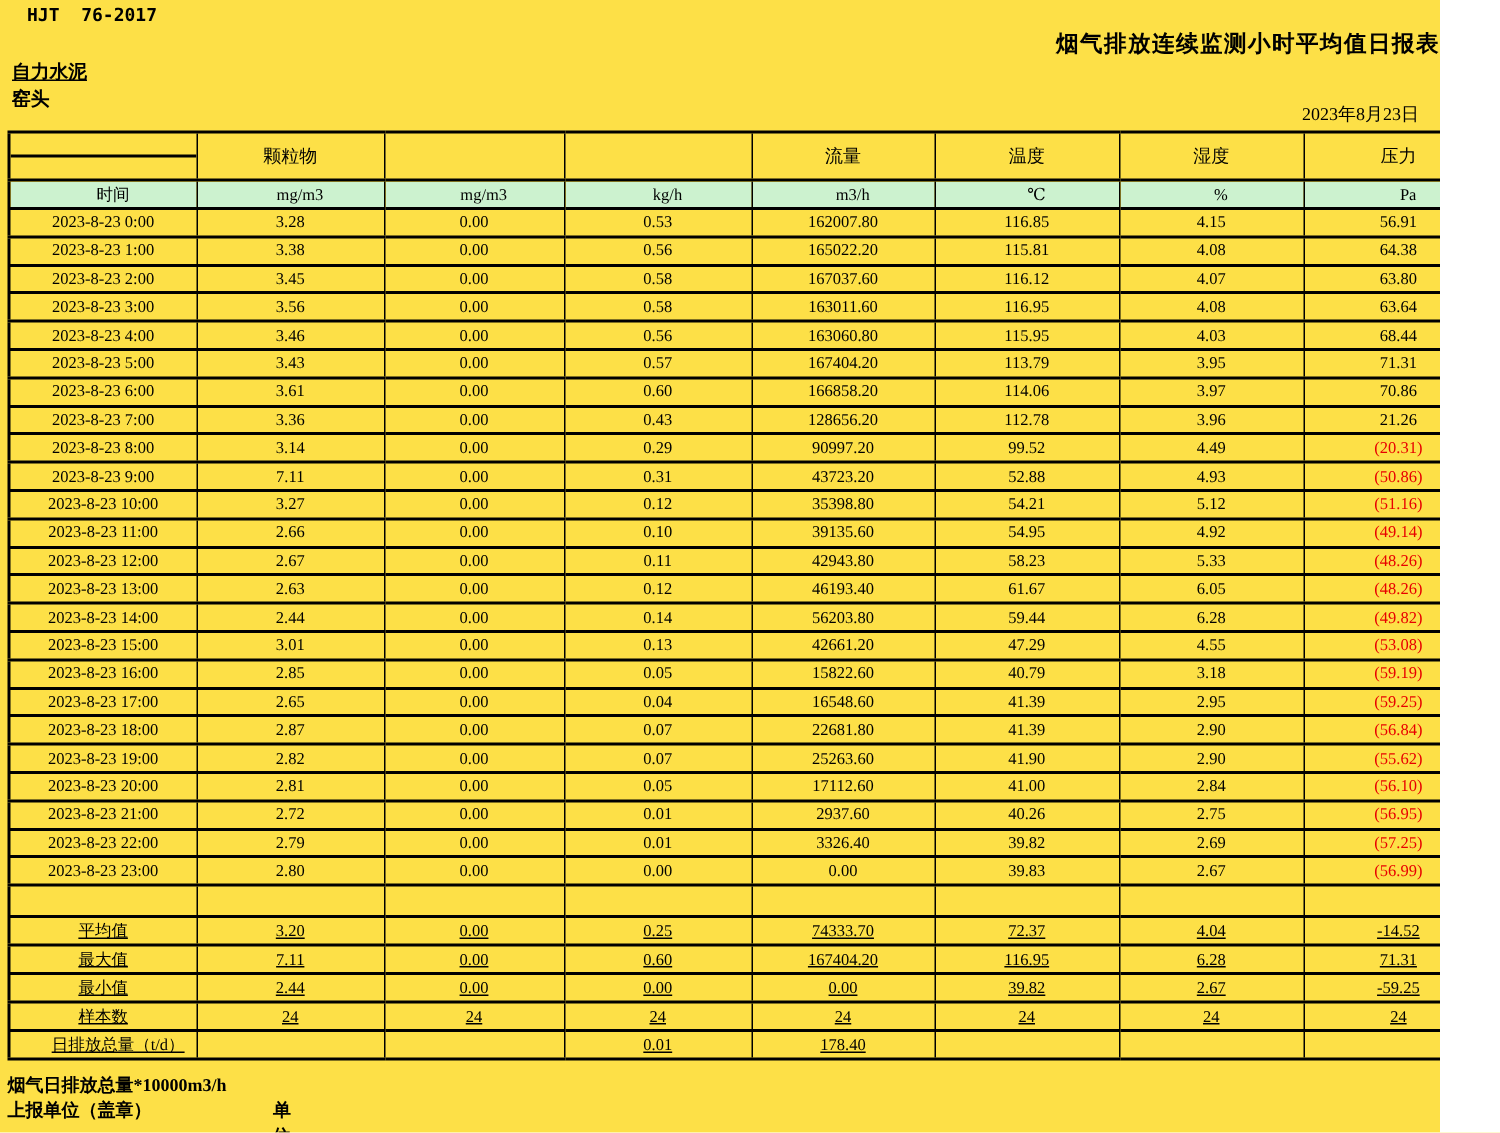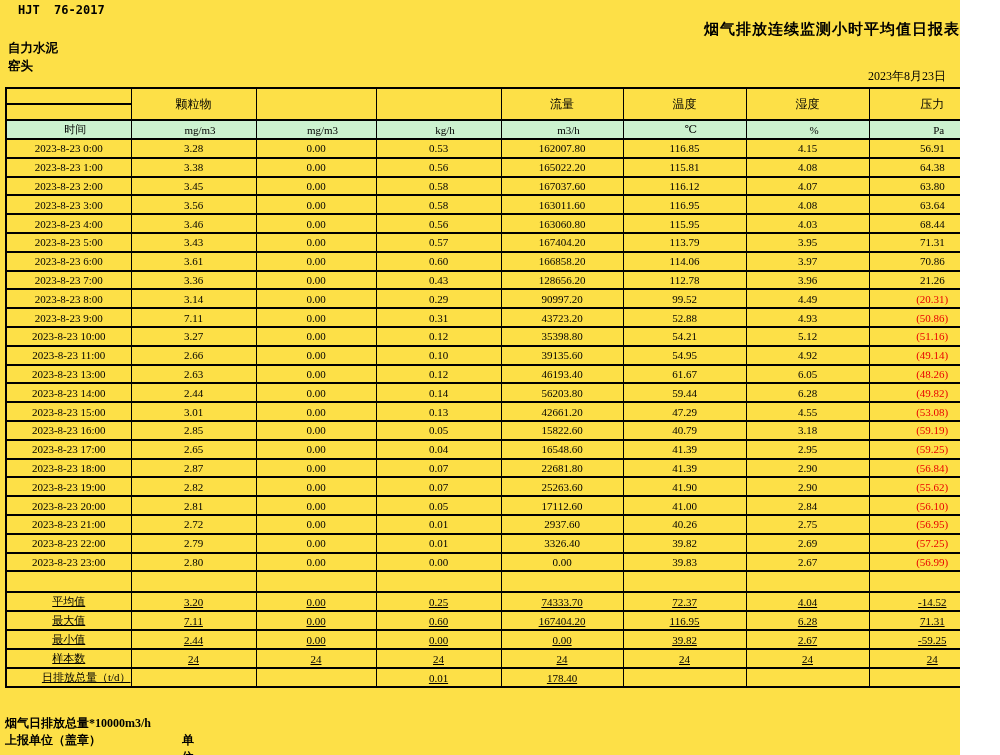--- a/index.html
+++ b/index.html
@@ -18,21 +18,21 @@
   }
   .std{
     position:absolute;left:18px;top:3px;
     font-size:12px;font-weight:bold;white-space:pre;
     font-family:"DejaVu Sans Mono","Liberation Mono",monospace;
   }
   .title{
     position:absolute;left:0;right:0;top:20px;
     text-align:right;font-size:15px;font-weight:bold;letter-spacing:1px;
   }
-  .company{position:absolute;left:8px;top:40px;font-size:12.5px;font-weight:bold;}
+  .company{position:absolute;left:8px;top:40px;font-size:12.5px;font-weight:bold;text-decoration:underline;}
   .station{position:absolute;left:8px;top:58px;font-size:12.5px;font-weight:bold;}
   .date{position:absolute;right:14px;top:68px;font-size:12px;}
 
   table.report{
     position:absolute;left:5px;top:87px;width:990px;
     border-collapse:collapse;table-layout:fixed;
     border:2px solid var(--grid-black);
   }
   table.report th,table.report td{
     border-left:1px solid var(--grid-black);
@@ -47,21 +47,21 @@
     overflow:hidden;
   }
   tr.group-row th{height:30px;font-size:12px;}
   th.corner{padding:0;}
   th.corner .split-top{height:14px;border-bottom:2px solid var(--grid-black);}
   th.corner .split-bottom{height:14px;}
   tr.unit-row th{background:var(--header-green);height:17px;font-size:11px;padding-left:13px;}
   tbody td{height:16.8px;}
   tr.spacer-row td{height:19px;}
   tr.summary-row td{height:17px;text-decoration:underline;}
-  tbody tr:last-child td:first-child{text-align:right;padding-left:20px;}
+  tbody tr:last-child td:first-child{text-align:center;padding-left:20px;}
   td.neg{color:var(--negative-red);}
 
   .footnote{position:absolute;left:5px;top:715px;font-size:12px;font-weight:bold;}
   .report-line{position:absolute;left:5px;top:732px;font-size:12px;font-weight:bold;}
   .report-line .unit-word{position:absolute;left:177px;top:0;}
 </style>
 </head>
 <body>
 
 <div class="page">
@@ -223,20 +223,30 @@
           <td>2023-8-23 11:00</td>
           <td>2.66</td>
           <td>0.00</td>
           <td>0.10</td>
           <td>39135.60</td>
           <td>54.95</td>
           <td>4.92</td>
           <td class="neg">(49.14)</td>
         </tr>
         <tr>
+          <td>2023-8-23 12:00</td>
+          <td>2.67</td>
+          <td>0.00</td>
+          <td>0.11</td>
+          <td>42943.80</td>
+          <td>58.23</td>
+          <td>5.33</td>
+          <td class="neg">(48.26)</td>
+        </tr>
+        <tr>
           <td>2023-8-23 13:00</td>
           <td>2.63</td>
           <td>0.00</td>
           <td>0.12</td>
           <td>46193.40</td>
           <td>61.67</td>
           <td>6.05</td>
           <td class="neg">(48.26)</td>
         </tr>
         <tr>

